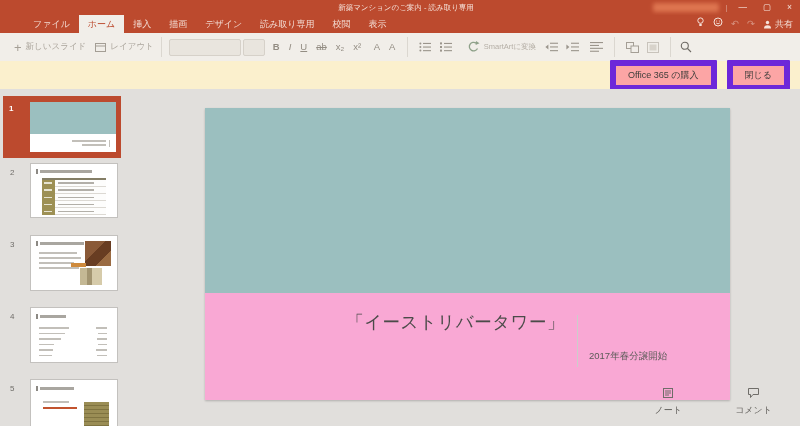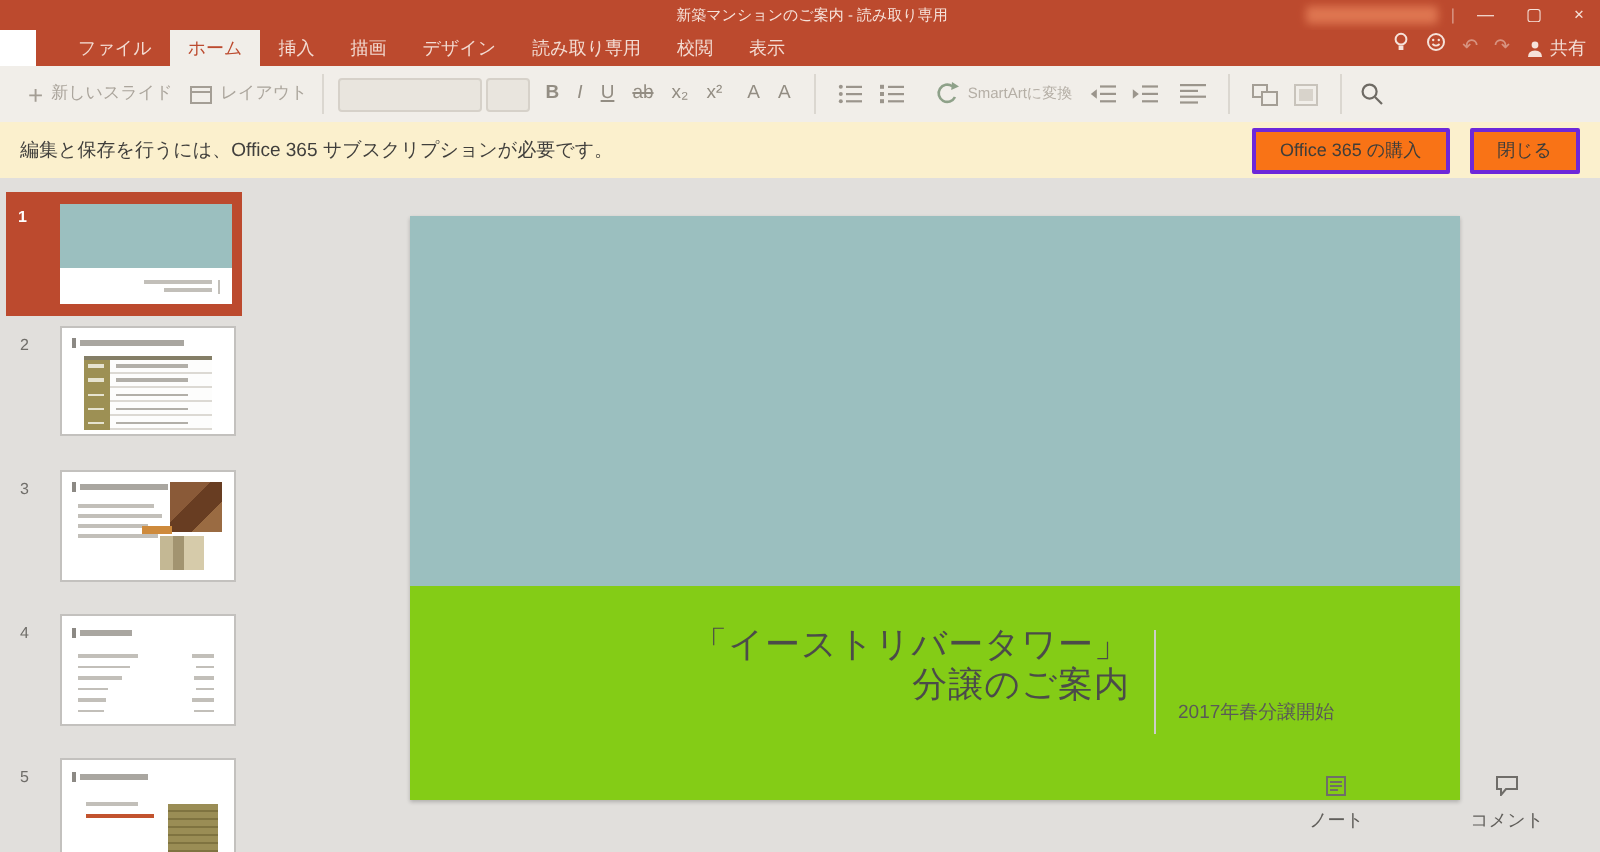--- a/index.html
+++ b/index.html
@@ -13,22 +13,22 @@
   
   .titlebar { position:absolute; top:0; left:0; right:0; height:15px; background:var(--accent); }
   .tb-title { position:absolute; left:12px; right:0; top:0; line-height:15px; text-align:center;
               font-size:7.5px; color:#F6E2DA; }
   .tb-right { position:absolute; right:3px; top:0; height:15px; display:flex; align-items:center; gap:6px; }
   .user-blur { width:66px; height:9px; border-radius:2px; background:#E27A54; filter:blur(2px); opacity:.9; }
   .tb-sep { font-size:8px; color:rgba(255,255,255,.45); }
   .winbtn { font-size:8.5px; color:#F6E2DA; padding:0 5px; line-height:15px; }
 
   
-  .tabrow { position:absolute; top:15px; left:18px; right:0; height:18px; background:var(--accent);
-            display:flex; padding-left:12px; }
+  .tabrow { position:absolute; top:15px; left:0; right:0; height:18px; background:var(--accent);
+            display:flex; padding-left:24px; }
   .tab { font-size:9px; color:#F3DCD3; padding:0 9px; line-height:18px; white-space:nowrap; }
   .tab.sel { background:var(--ribbon-bg); color:var(--accent); }
   .tab-actions { position:absolute; right:7px; top:0; height:18px; display:flex; align-items:center; gap:8px; }
   .qa { font-size:9.5px; color:#F3DCD3; line-height:18px; }
   .qa.dim { opacity:.5; }
   .share { display:flex; align-items:flex-end; gap:3px; font-size:9px; color:#F3DCD3; }
 
   
   .ribbon { position:absolute; top:33px; left:0; right:0; height:28px; background:var(--ribbon-bg);
             display:flex; align-items:center; padding-left:14px; }
@@ -45,21 +45,21 @@
   .rletter.u { text-decoration:underline; }
   .rletter.st { text-decoration:line-through; }
   .ricon { display:flex; align-items:center; margin:0 4px; flex:none; }
   .ricon svg { display:block; }
 
   
   .msgbar { position:absolute; top:61px; left:0; right:0; height:28px; background:var(--msg-bg);
             display:flex; align-items:center; padding:0 10px; }
   .msg-text { font-size:9.5px; color:#403F3C; }
   .msg-btns { margin-left:auto; display:flex; gap:10px; }
-  .msg-btn { font-size:9px; color:#3E3D3A; background:#f97316; border:2px solid #6d28d9;
+  .msg-btn { font-size:9px; color:#3E3D3A; background:#fca5a5; border:6px solid #6d28d9;
              padding:3px 12px; border-radius:1px; }
 
   
   .workspace { position:absolute; top:89px; left:0; right:0; bottom:0; background:var(--workspace-bg); overflow:hidden; }
 
   .slide-num { position:absolute; left:10px; font-size:8px; color:#6F6D69; }
   .sel-wrap { position:absolute; left:3px; top:7px; width:118px; height:62px; background:var(--accent); }
   .sel-num { position:absolute; left:6px; top:8px; font-size:8px; font-weight:bold; color:#fff; }
 
   .thumb { position:absolute; background:#fff; border:1px solid #C3C1BE; overflow:hidden; }
@@ -85,21 +85,21 @@
   .t3-label { position:absolute; right:31px; top:27px; width:15px; height:4px; background:#CE8A3C; }
   .t3-photo2 { position:absolute; right:15px; top:32px; width:22px; height:17px;
                background:linear-gradient(90deg,#C4B894 0 30%,#A29470 30% 55%,#D6CBAa 55%),#C4B894; }
 
   .t4 { left:30px; top:218px; width:88px; height:56px; }
   .t5 { left:30px; top:290px; width:88px; height:56px; }
   .t5-building { position:absolute; right:8px; top:22px; width:25px; height:32px;
                  background:repeating-linear-gradient(180deg,#9A8D55 0 3px,#7F7340 3px 4px); }
 
   
-  .canvas { position:absolute; left:205px; top:19px; width:525px; height:292px; background:#84cc16;
+  .canvas { position:absolute; left:205px; top:19px; width:525px; height:292px; background:#f9a8d4;
             box-shadow:0 1px 2px rgba(0,0,0,.22); }
   .canvas-teal { height:185px; background:var(--slide-teal); }
   .slide-title { position:absolute; top:205px; right:165px; text-align:right; font-size:17.5px;
                  line-height:19.5px; color:#4B4B49; letter-spacing:.5px; white-space:nowrap; }
   .slide-divider { position:absolute; left:372px; top:207px; width:1px; height:52px; background:#CDCDCB; }
   .slide-subtitle { position:absolute; left:384px; top:242px; font-size:9.5px; color:#5A5A57; white-space:nowrap; }
 
   .status-item { position:absolute; bottom:9px; display:flex; align-items:center; gap:4px;
                  font-size:9px; color:#605E5A; }
   .status-notes { right:118px;flex-direction:column; }
@@ -252,21 +252,20 @@
     <div class="rsep"></div>
     <span class="ricon" style="margin-left:2px">
         <svg width="12" height="12" viewBox="0 0 12 12">
           <circle cx="4.8" cy="4.8" r="3.5" fill="none" stroke="#6E6A64" stroke-width="1.1"></circle>
           <line x1="7.5" y1="7.5" x2="11" y2="11" stroke="#6E6A64" stroke-width="1.1"></line>
         </svg>
       </span>
   </div>
 
   <div class="msgbar">
-    <span class="msg-text">編集と保存を行うには、Office 365 サブスクリプションが必要です。</span>
     <div class="msg-btns">
       <button class="msg-btn">Office 365 の購入</button>
       <button class="msg-btn">閉じる</button>
     </div>
   </div>
 
   <div class="workspace">
 
     <div class="sel-wrap">
       <span class="sel-num">1</span>
@@ -343,21 +342,20 @@
       <div class="ln" style="left:9px;top:7px;width:34px;height:2.5px"></div>
       <div class="ln lt" style="left:12px;top:21px;width:26px;height:1.5px"></div>
       <div class="ln orange" style="left:12px;top:27px;width:34px;height:2px"></div>
       <div class="t5-building"></div>
     </div>
 
     <div class="canvas">
       <div class="canvas-teal"></div>
       <div class="slide-title">
         <div>「イーストリバータワー」</div>
-        <div>分譲のご案内</div>
       </div>
       <div class="slide-divider"></div>
       <div class="slide-subtitle">2017年春分譲開始</div>
     </div>
 
     <div class="status-item status-notes">
       <span><svg width="10" height="10" viewBox="0 0 10 10">
             <rect x=".5" y=".5" width="9" height="9" fill="none" stroke="#6F6D69"></rect>
             <line x1="2" y1="3" x2="8" y2="3" stroke="#6F6D69"></line>
             <line x1="2" y1="5" x2="8" y2="5" stroke="#6F6D69"></line>

